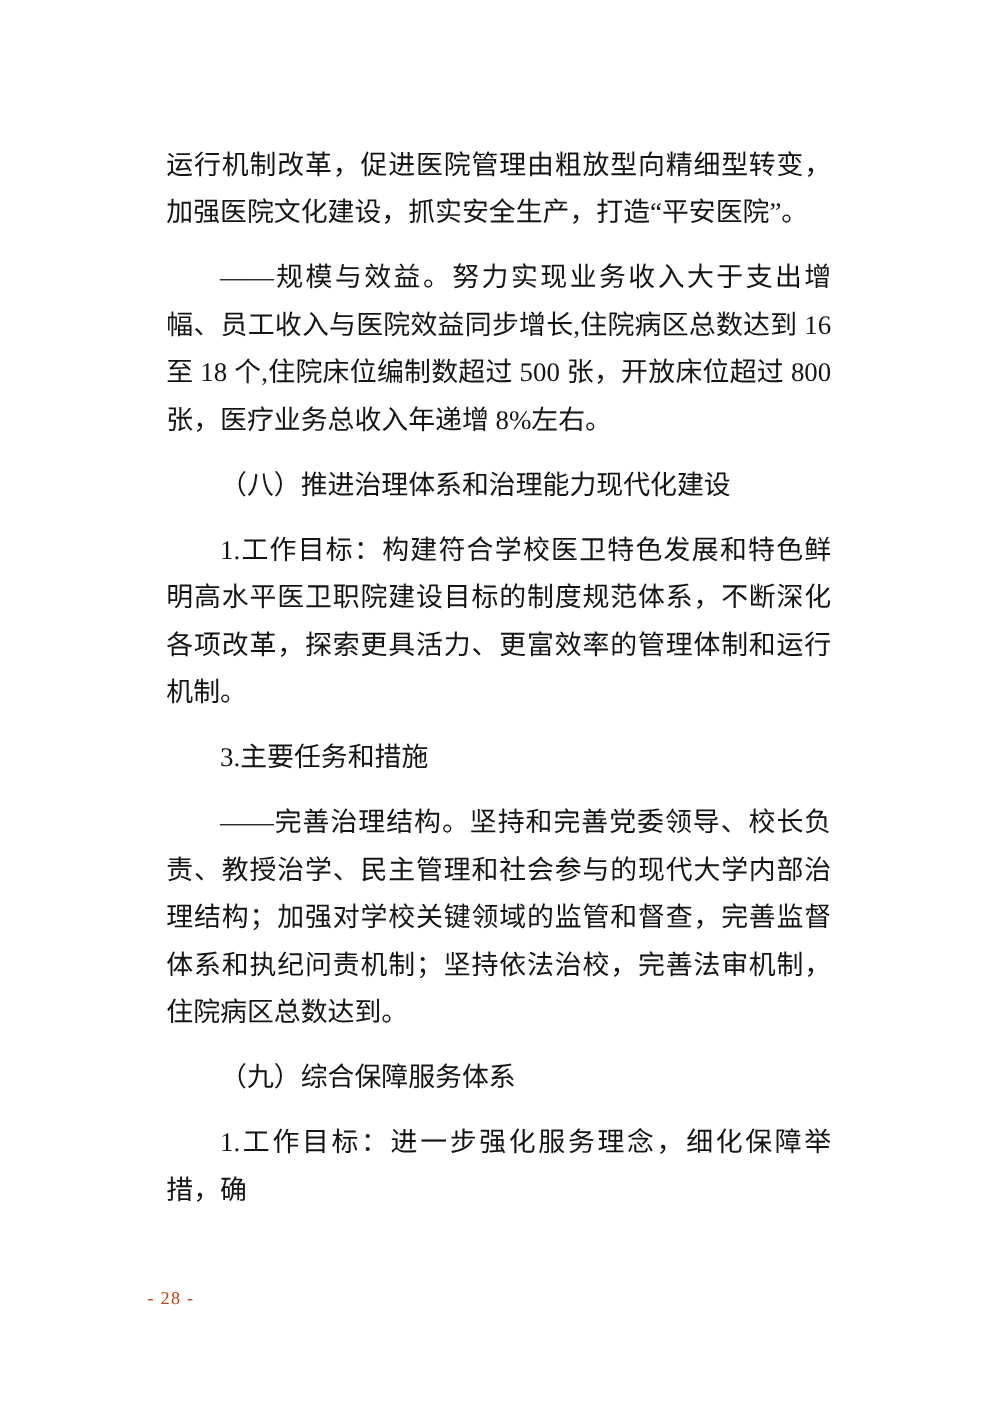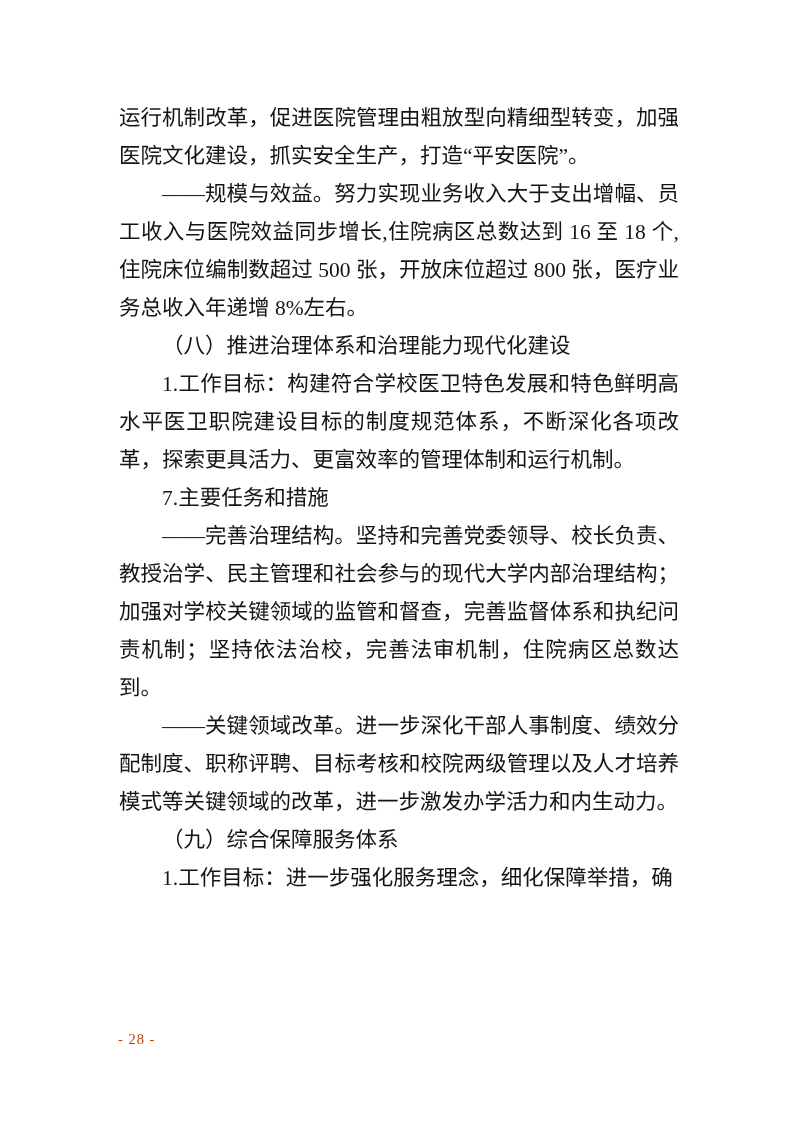--- a/index.html
+++ b/index.html
@@ -16,21 +16,21 @@
     color: #141414;
     font-family: "Liberation Serif", "DejaVu Serif", serif;
   }
   .content {
     position: absolute;
     left: 119px;
     top: 99px;
     width: 560px;
   }
   .para {
-    margin: 0;
+    margin: 14px;
     font-size: 21.5px;
     line-height: 38px;
     text-align: justify;
     text-justify: inter-ideograph;
     word-break: break-all;
   }
   .indent {
     text-indent: 2em;
   }
   .b {
@@ -53,26 +53,25 @@
   <div class="content">
 
     <p class="para"><span>运行机制改革，促进医院管理由粗放型向精细型转变，加强医院文化建设，抓实安全生产，打造“平安医院”。</span></p>
 
     <p class="para indent"><span class="b">——规模与效益。</span><span>努力实现业务收入大于支出增幅、员工收入与医院效益同步增长,住院病区总数达到 16 至 18 个,住院床位编制数超过 500 张，开放床位超过 800 张，医疗业务总收入年递增 8%左右。</span></p>
 
     <p class="para indent"><span class="b">（八）推进治理体系和治理能力现代化建设</span></p>
 
     <p class="para indent"><span class="b">1.工作目标：</span><span>构建符合学校医卫特色发展和特色鲜明高水平医卫职院建设目标的制度规范体系，不断深化各项改革，探索更具活力、更富效率的管理体制和运行机制。</span></p>
 
-    <p class="para indent"><span class="b">7.主要任务和措施</span></p>
+    <p class="para indent"><span class="b">3.主要任务和措施</span></p>
 
     <p class="para indent"><span class="b">——完善治理结构。</span><span>坚持和完善党委领导、校长负责、教授治学、民主管理和社会参与的现代大学内部治理结构；加强对学校关键领域的监管和督查，完善监督体系和执纪问责机制；坚持依法治校，完善法审机制，住院病区总数达到。</span></p>
 
 
-    <p class="para indent"><span class="b">——关键领域改革。</span><span>进一步深化干部人事制度、绩效分配制度、职称评聘、目标考核和校院两级管理以及人才培养模式等关键领域的改革，进一步激发办学活力和内生动力。</span></p>
 
     <p class="para indent"><span class="b">（九）综合保障服务体系</span></p>
 
     <p class="para indent"><span class="b">1.工作目标：</span><span>进一步强化服务理念，细化保障举措，确</span></p>
 
   </div>
 
   <div class="footer">- 28 -</div>
 </div>
 

